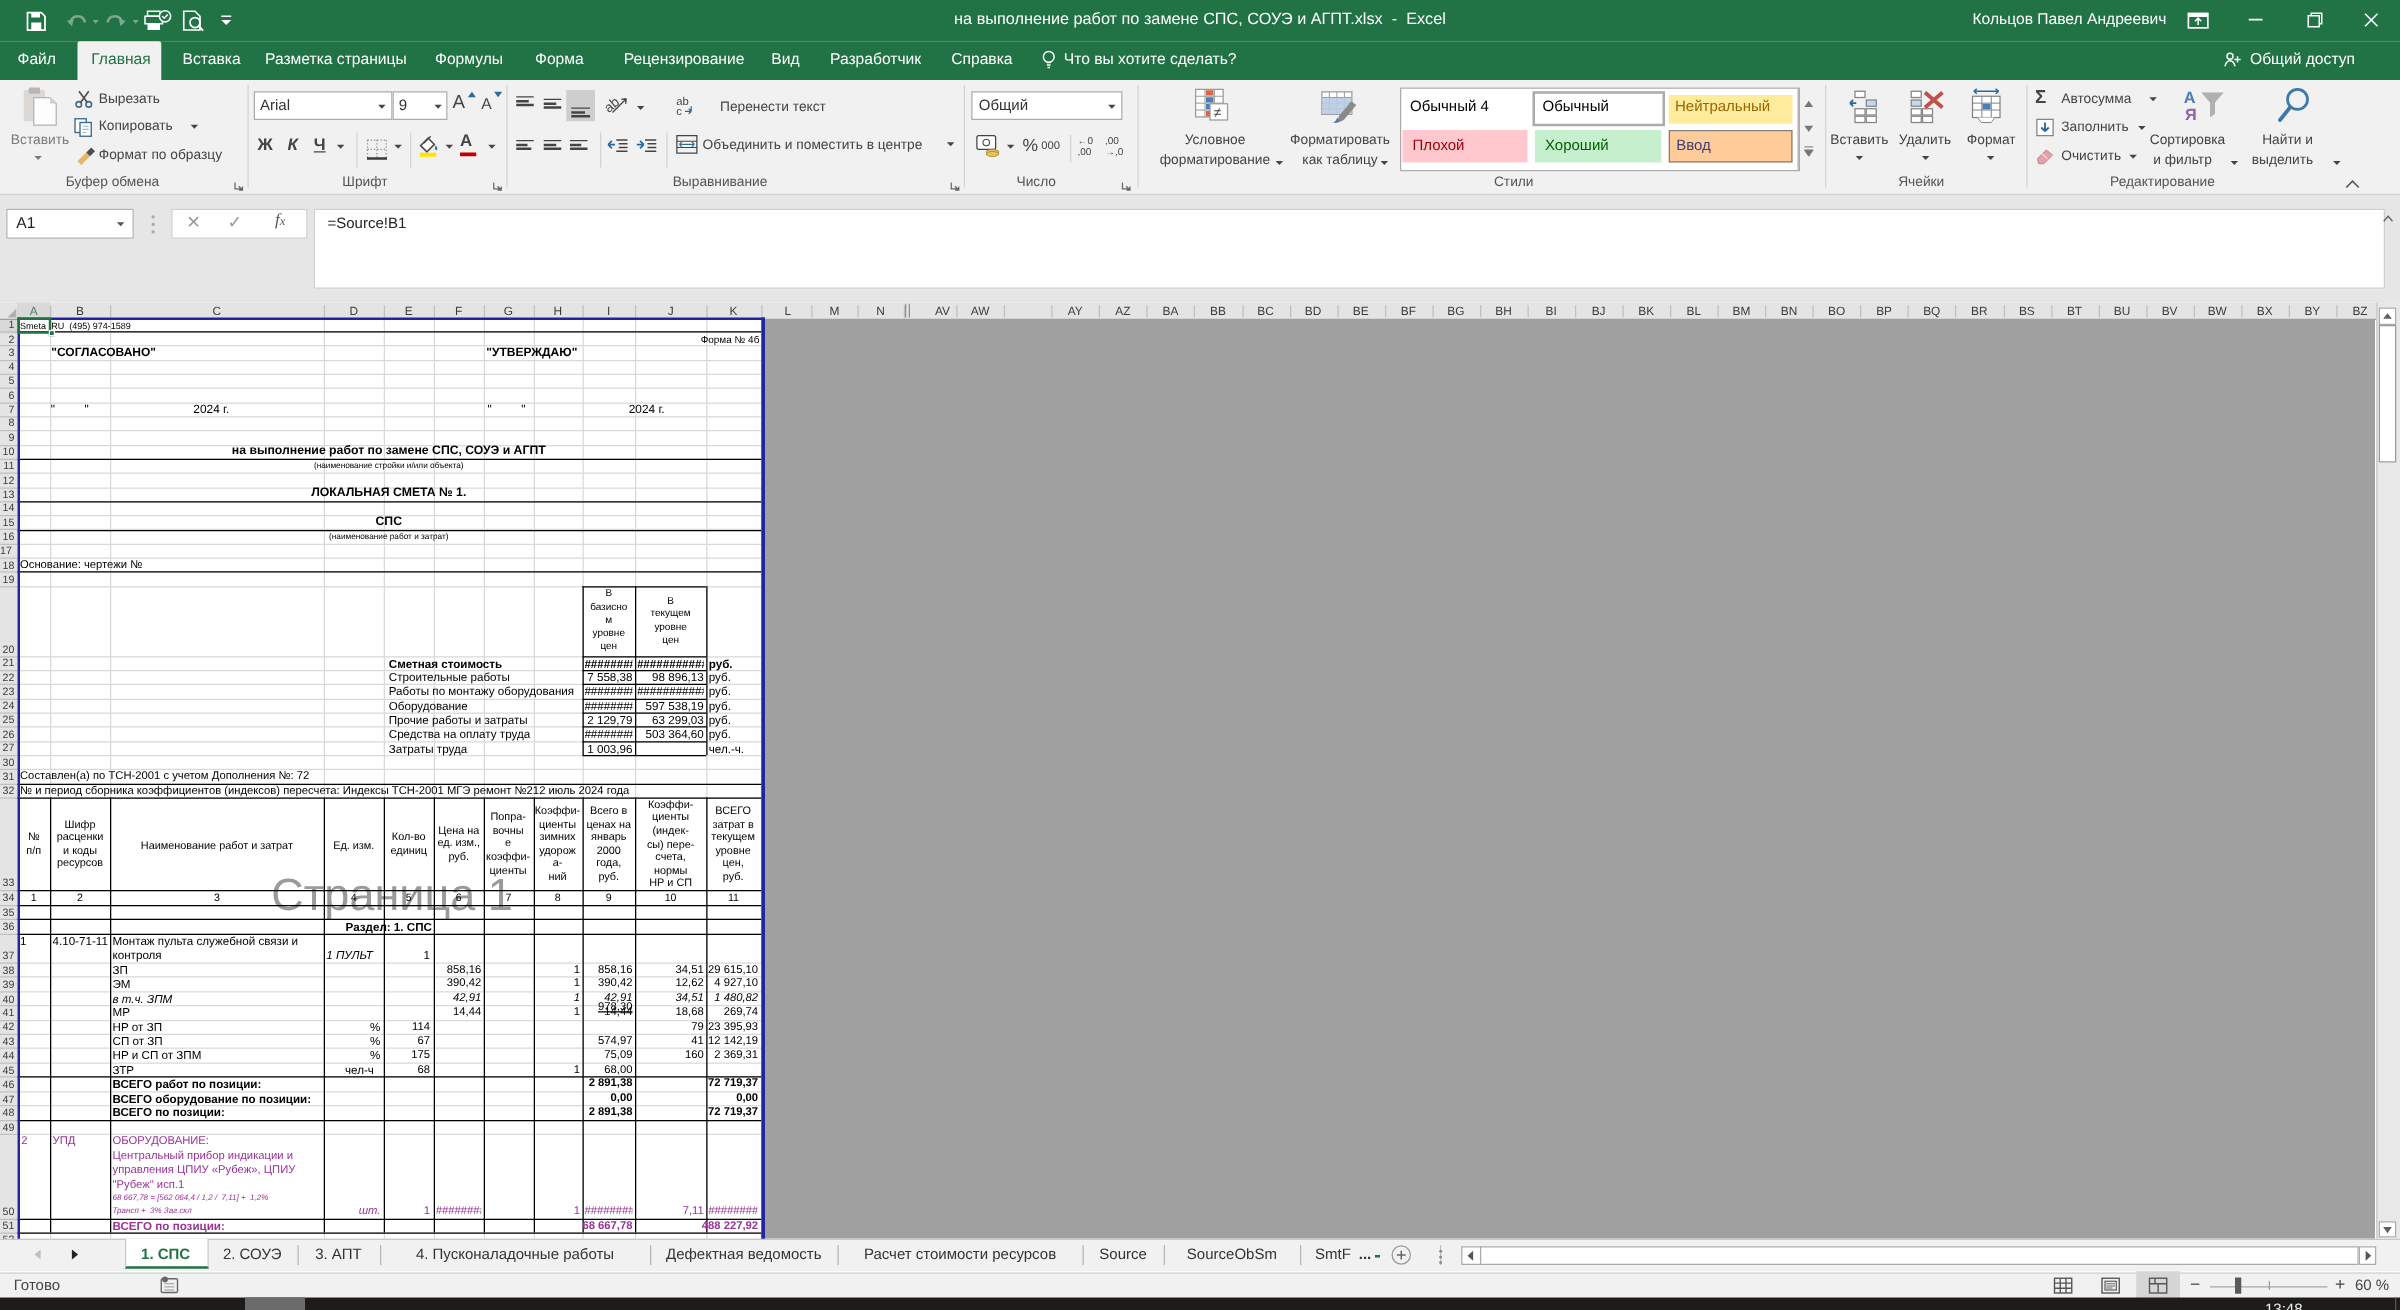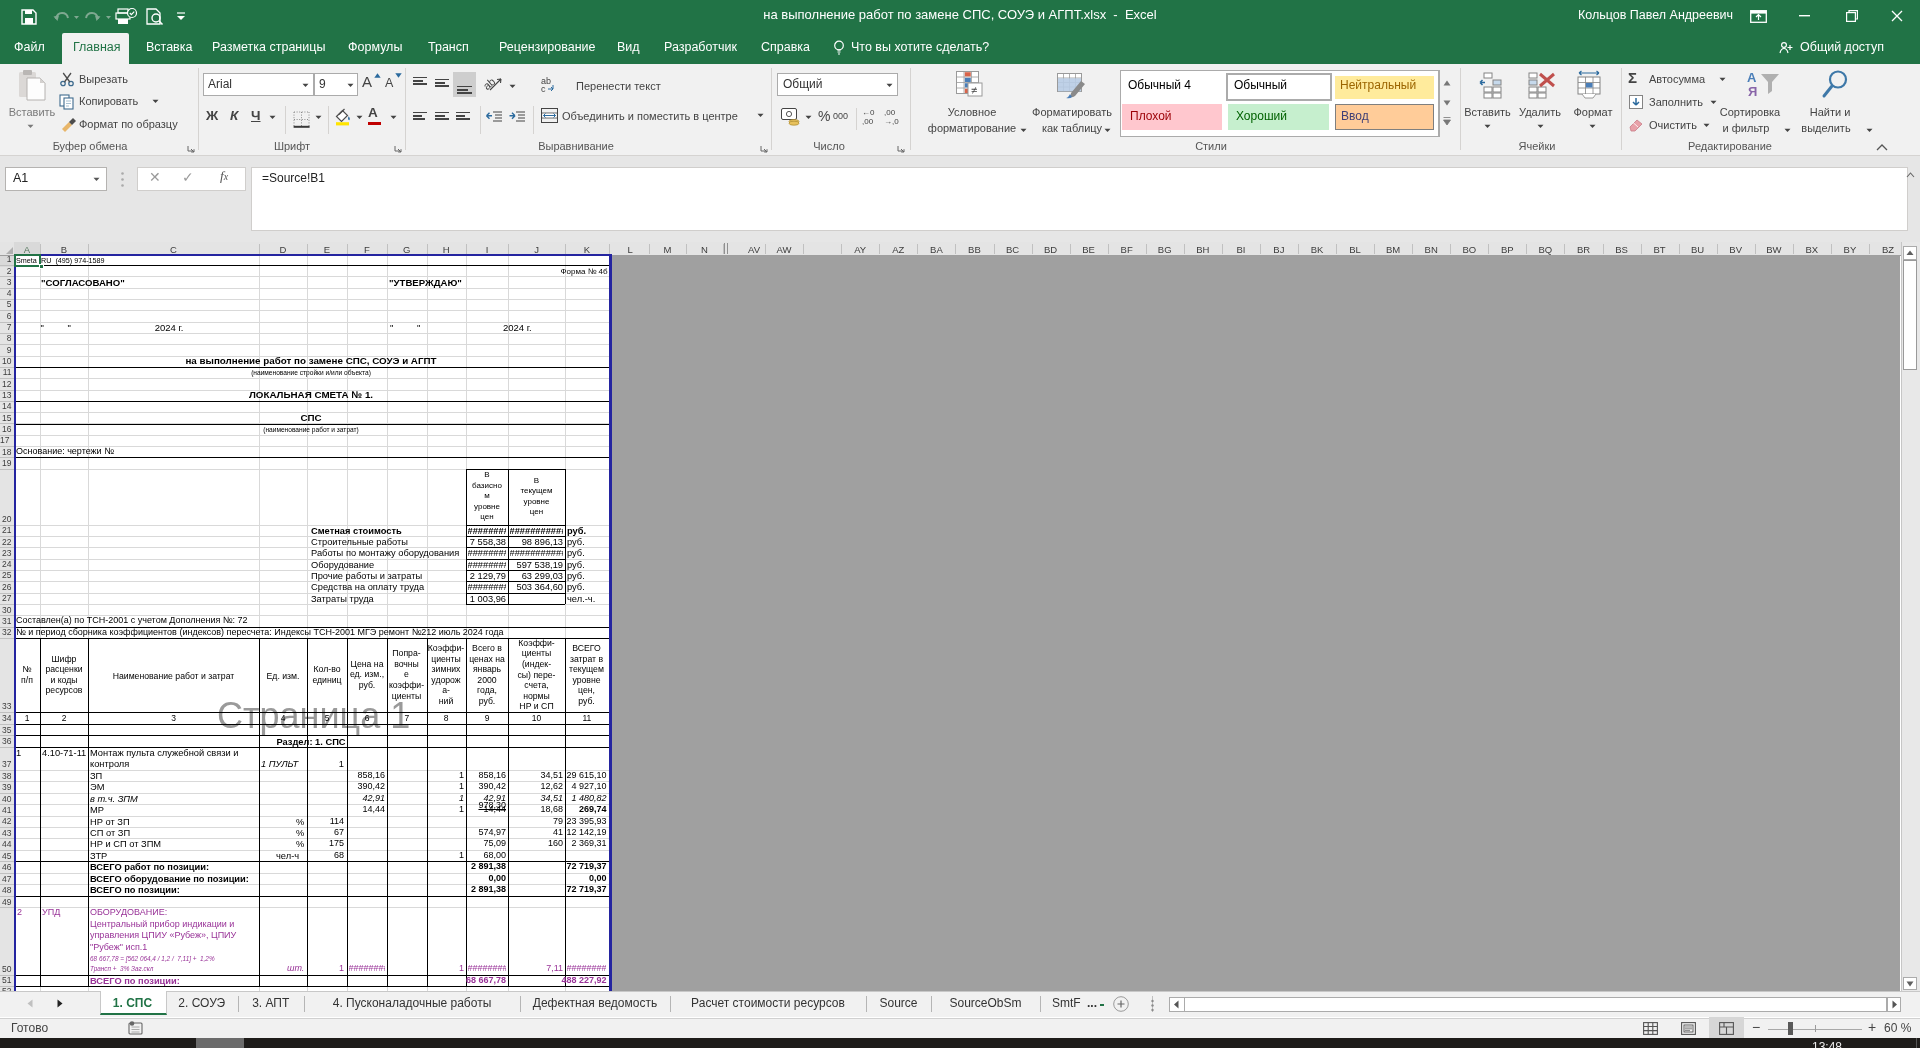--- a/index.html
+++ b/index.html
@@ -59,21 +59,21 @@
 <svg style="left:1891px;top:10px" width="12" height="12" viewBox="0 0 12 12">
 <path d="M1 1 L11 11 M11 1 L1 11" stroke="#fff" stroke-width="1.3"></path>
 </svg>
 <div class="" style="left:0px;top:33px;width:1920px;height:31px;background:#217346;"></div>
 <div class="" style="left:62px;top:33px;width:67px;height:31px;background:#f1f1f1;border-radius:2px 2px 0 0;"></div>
 <div class="t" style="left:14px;top:41px;font-size:12.5px;color:#fff;">Файл</div>
 <div class="t" style="left:73px;top:41px;font-size:12.5px;color:#217346;">Главная</div>
 <div class="t" style="left:146px;top:41px;font-size:12.5px;color:#fff;">Вставка</div>
 <div class="t" style="left:212px;top:41px;font-size:12.5px;color:#fff;">Разметка страницы</div>
 <div class="t" style="left:348px;top:41px;font-size:12.5px;color:#fff;">Формулы</div>
-<div class="t" style="left:428px;top:41px;font-size:12.5px;color:#fff;">Трансп</div>
+<div class="t" style="left:428px;top:41px;font-size:12.5px;color:#fff;">Форма</div>
 <div class="t" style="left:499px;top:41px;font-size:12.5px;color:#fff;">Рецензирование</div>
 <div class="t" style="left:617px;top:41px;font-size:12.5px;color:#fff;">Вид</div>
 <div class="t" style="left:664px;top:41px;font-size:12.5px;color:#fff;">Разработчик</div>
 <div class="t" style="left:761px;top:41px;font-size:12.5px;color:#fff;">Справка</div>
 <svg style="left:833px;top:40px" width="12" height="15" viewBox="0 0 12 15">
 <circle cx="6" cy="5.5" r="4.3" fill="none" stroke="#fff" stroke-width="1.2"></circle>
 <path d="M4.2 10 h3.6 M4.5 12 h3 M5 14 h2" stroke="#fff" stroke-width="1.1"></path>
 </svg>
 <div class="t" style="left:851px;top:41px;font-size:12.5px;color:#fff;">Что вы хотите сделать?</div>
 <svg style="left:1779px;top:41px" width="14" height="13" viewBox="0 0 14 13">
@@ -806,21 +806,21 @@
 <div class="t" style="right:1535px;top:793.8px;font-size:9px;font-weight:400;color:#000000;font-style:italic;">42,91</div>
 <div class="t" style="right:1456px;top:793.8px;font-size:9px;font-weight:400;color:#000000;font-style:italic;">1</div>
 <div class="t" style="right:1414px;top:793.8px;font-size:9px;font-weight:400;color:#000000;font-style:italic;">42,91</div>
 <div class="t" style="right:1357px;top:793.8px;font-size:9px;font-weight:400;color:#000000;font-style:italic;">34,51</div>
 <div class="t" style="right:1313.5px;top:793.8px;font-size:9px;font-weight:400;color:#000000;font-style:italic;">1 480,82</div>
 <div class="t" style="left:90px;top:805.2px;font-size:9.3px;font-weight:400;color:#000000;">МР</div>
 <div class="t" style="right:1535px;top:805.2px;font-size:9px;font-weight:400;color:#000000;">14,44</div>
 <div class="t" style="right:1456px;top:805.2px;font-size:9px;font-weight:400;color:#000000;">1</div>
 <div class="t" style="right:1414px;top:805.2px;font-size:9px;font-weight:400;color:#000000;">14,44</div>
 <div class="t" style="right:1357px;top:805.2px;font-size:9px;font-weight:400;color:#000000;">18,68</div>
-<div class="t" style="right:1313.5px;top:805.2px;font-size:9px;font-weight:700;color:#000000;">269,74</div>
+<div class="t" style="right:1313.5px;top:805.2px;font-size:9px;font-weight:400;color:#000000;">269,74</div>
 <div class="t" style="left:90px;top:816.6px;font-size:9.3px;font-weight:400;color:#000000;">НР от ЗП</div>
 <div class="t" style="left:296px;top:816.6px;font-size:9.3px;font-weight:400;color:#000000;">%</div>
 <div class="t" style="right:1576px;top:816.6px;font-size:9px;font-weight:400;color:#000000;">114</div>
 <div class="t" style="right:1414px;top:801px;font-size:9px;font-weight:400;color:#000000;text-decoration:underline;">978,30</div>
 <div class="t" style="right:1357px;top:816.6px;font-size:9px;font-weight:400;color:#000000;">79</div>
 <div class="t" style="right:1313.5px;top:816.6px;font-size:9px;font-weight:400;color:#000000;">23 395,93</div>
 <div class="t" style="left:90px;top:828px;font-size:9.3px;font-weight:400;color:#000000;">СП от ЗП</div>
 <div class="t" style="left:296px;top:828px;font-size:9.3px;font-weight:400;color:#000000;">%</div>
 <div class="t" style="right:1576px;top:828px;font-size:9px;font-weight:400;color:#000000;">67</div>
 <div class="t" style="right:1414px;top:828px;font-size:9px;font-weight:400;color:#000000;">574,97</div>

